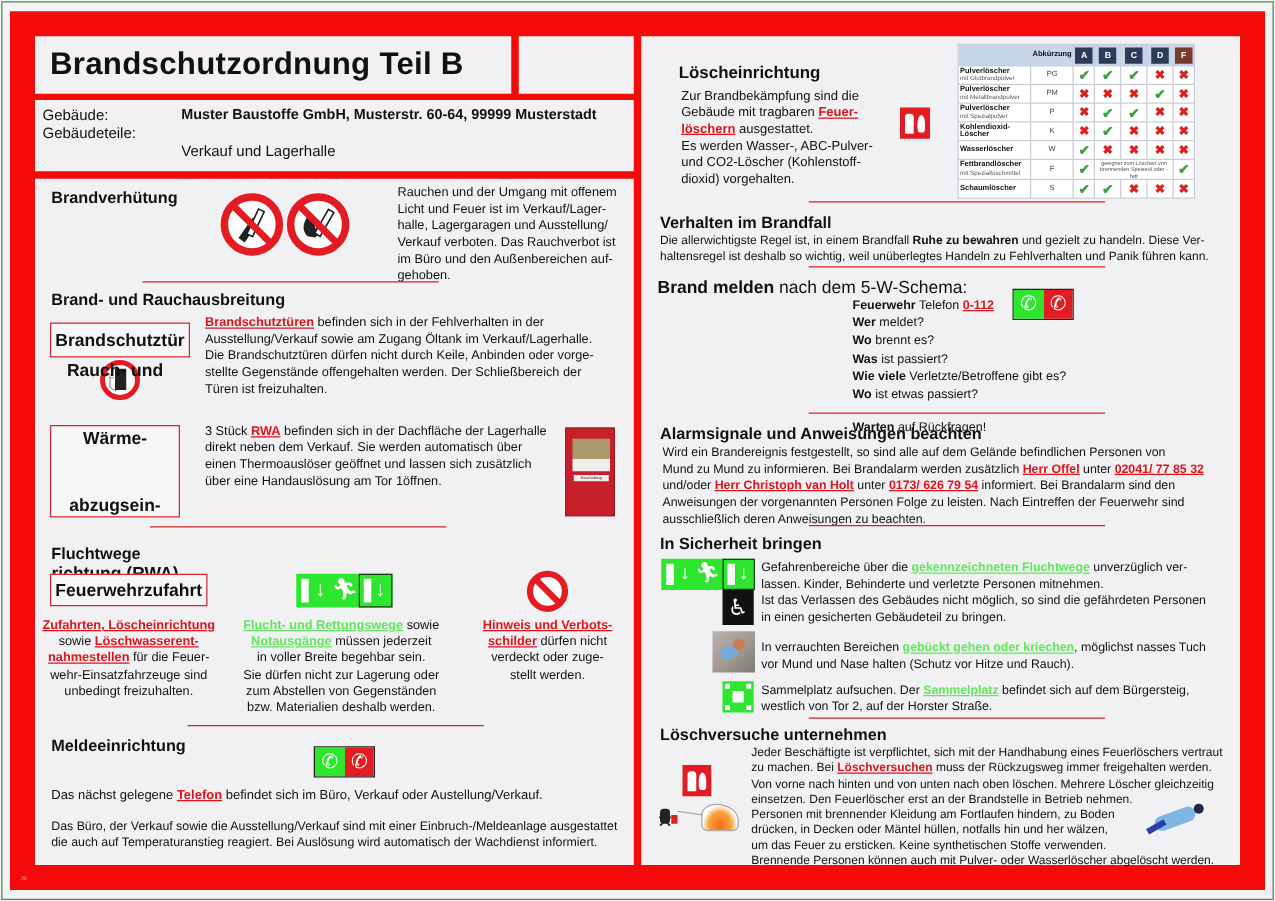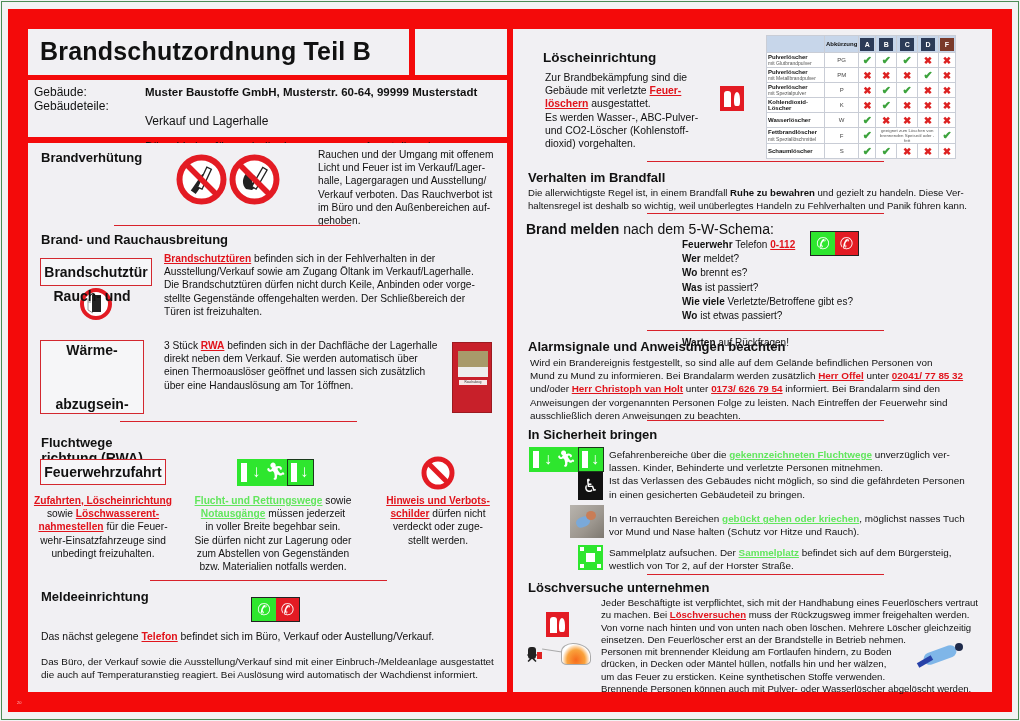--- a/index.html
+++ b/index.html
@@ -135,21 +135,21 @@
     <div><span class="lnk-red">nahmestellen</span><span> für die Feuer-</span></div>
     <div>wehr-Einsatzfahrzeuge sind</div>
     <div>unbedingt freizuhalten.</div>
   </div>
   <div class="abs txt center" style="left:150px;top:351px;width:190px;">
     <div><span class="lnk-green">Flucht- und Rettungswege</span><span> sowie</span></div>
     <div><span class="lnk-green">Notausgänge</span><span> müssen jederzeit</span></div>
     <div>in voller Breite begehbar sein.</div>
     <div>Sie dürfen nicht zur Lagerung oder</div>
     <div>zum Abstellen von Gegenständen</div>
-    <div>bzw. Materialien notfalls werden.</div>
+    <div>bzw. Materialien deshalb werden.</div>
   </div>
   <div class="abs txt center" style="left:345px;top:351px;width:130px;">
     <div><span class="lnk-red">Hinweis und Verbots-</span></div>
     <div><span class="lnk-red">schilder</span><span> dürfen nicht</span></div>
     <div>verdeckt oder zuge-</div>
     <div>stellt werden.</div>
   </div>
   <div class="rule" style="left:122px;top:437px;width:237px;"></div>
 
   <div class="abs h2" style="left:13px;top:446px;">Meldeeinrichtung</div>
@@ -164,21 +164,21 @@
     <div>Das Büro, der Verkauf sowie die Ausstellung/Verkauf sind mit einer Einbruch-/Meldeanlage ausgestattet</div>
     <div>die auch auf Temperaturanstieg reagiert. Bei Auslösung wird automatisch der Wachdienst informiert.</div>
   </div>
 </div>
 
 <div class="panel" style="left:513px;top:29px;width:479px;height:663px;">
 
   <div class="abs h2" style="left:30px;top:21px;font-size:13.5px;">Löscheinrichtung</div>
   <div class="abs txt" style="left:32px;top:42px;width:170px;font-size:10.4px;">
     <div>Zur Brandbekämpfung sind die</div>
-    <div><span>Gebäude mit verletzte </span><span class="lnk-red">Feuer-</span></div>
+    <div><span>Gebäude mit tragbaren </span><span class="lnk-red">Feuer-</span></div>
     <div><span class="lnk-red">löschern</span><span> ausgestattet.</span></div>
     <div>Es werden Wasser-, ABC-Pulver-</div>
     <div>und CO2-Löscher (Kohlenstoff-</div>
     <div>dioxid) vorgehalten.</div>
   </div>
   <div class="abs" style="left:207px;top:57px;width:24px;height:25px;background:#e31b23;">
     <div style="position:absolute;left:4px;top:5px;width:7px;height:16px;background:#fff;border-radius:3px 3px 0 0;"></div>
     <div style="position:absolute;left:14px;top:6px;width:6px;height:14px;background:#fff;border-radius:50% 50% 30% 30%;"></div>
   </div>
 

